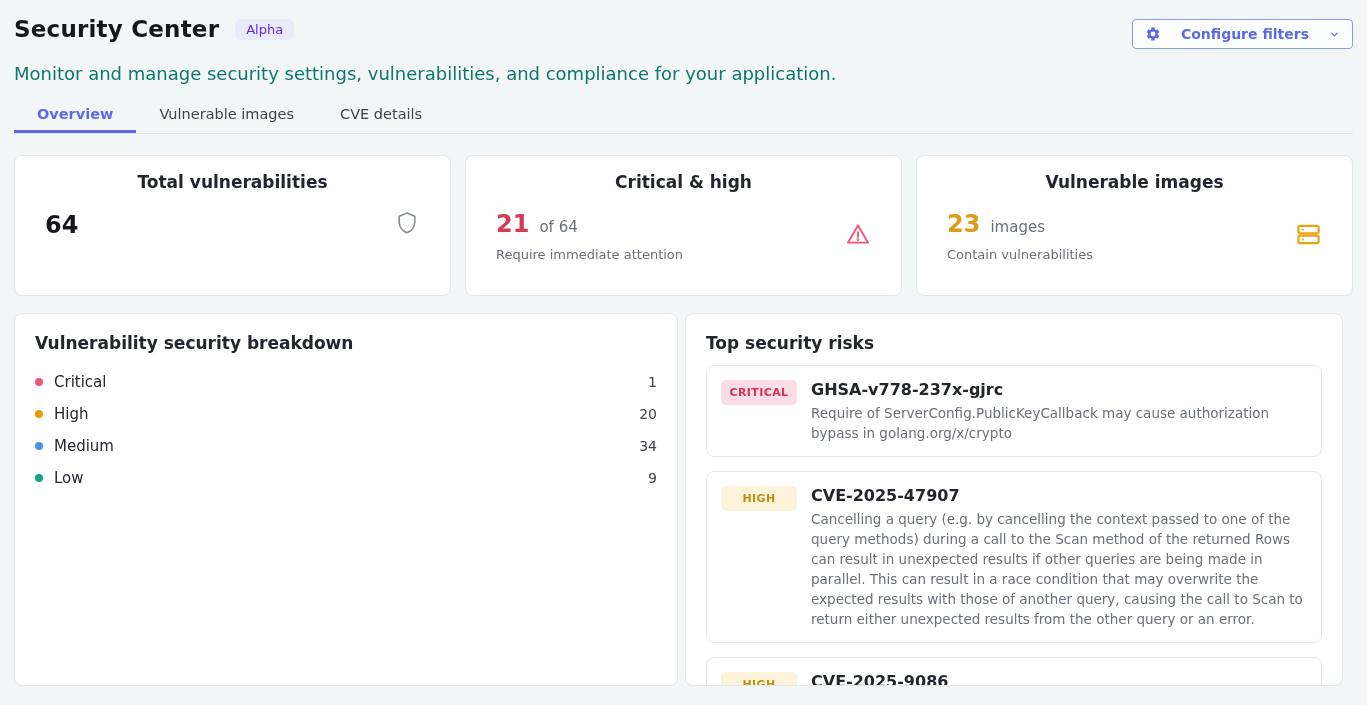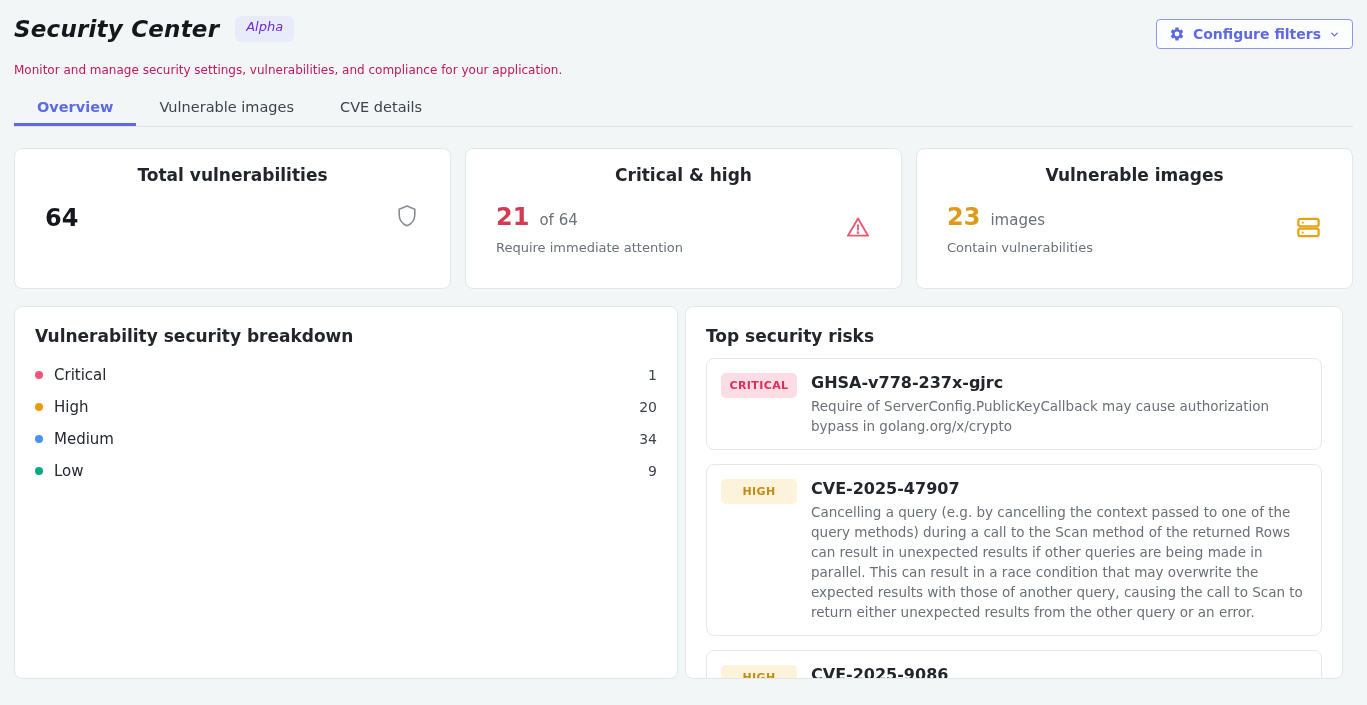--- a/index.html
+++ b/index.html
@@ -6,34 +6,34 @@
   html,body { width:1367px; height:705px; overflow:hidden; }
   body {
     font-family:"DejaVu Sans","Liberation Sans",sans-serif;
     background:#f3f6f7;
     color:#1a1d22;
   }
   .page { padding:16px 14px 0 14px; }
 
   
   .header-row { display:flex; justify-content:space-between; align-items:flex-start; }
-  .title-wrap { display:flex; gap:16px;font-style:italic; }
+  .title-wrap { display:flex; align-items:center; gap:16px; }
   .page-title { font-size:23px; font-weight:700; color:#14171c; letter-spacing:.2px; }
   .alpha-badge {
     background:#e8ebfa; color:#6d28d9; font-size:13px; font-weight:500;
     padding:4px 11px; border-radius:6px; line-height:1;
   }
   .configure-btn {
-    display:flex; align-items:center; gap:8px; cursor:pointer;
+    display:flex; align-items:center; gap:20px; cursor:pointer;
     background:#fcfdff; border:1px solid #8d97f0; border-radius:4px;
     color:#5d6ae4; font-family:inherit; font-size:14px; font-weight:700;
     padding:6px 12px; margin-top:3px;
   }
   .configure-btn svg { display:block; }
-  .subtitle { margin-top:14px; font-size:12px; color:#be185d; }
+  .subtitle { margin-top:14px; font-size:18px; color:#0f766e; }
 
   
   .tabs { display:flex; margin-top:12px; border-bottom:1px solid #dfe3e6; }
   .tab {
     padding:10px 23px 8px 23px; font-size:14.5px; color:#3d434b; cursor:pointer;
     border-bottom:3px solid transparent;
   }
   .tab.active { color:#5d6ae4; font-weight:700; border-bottom-color:#5d6ae4; }
 
   

